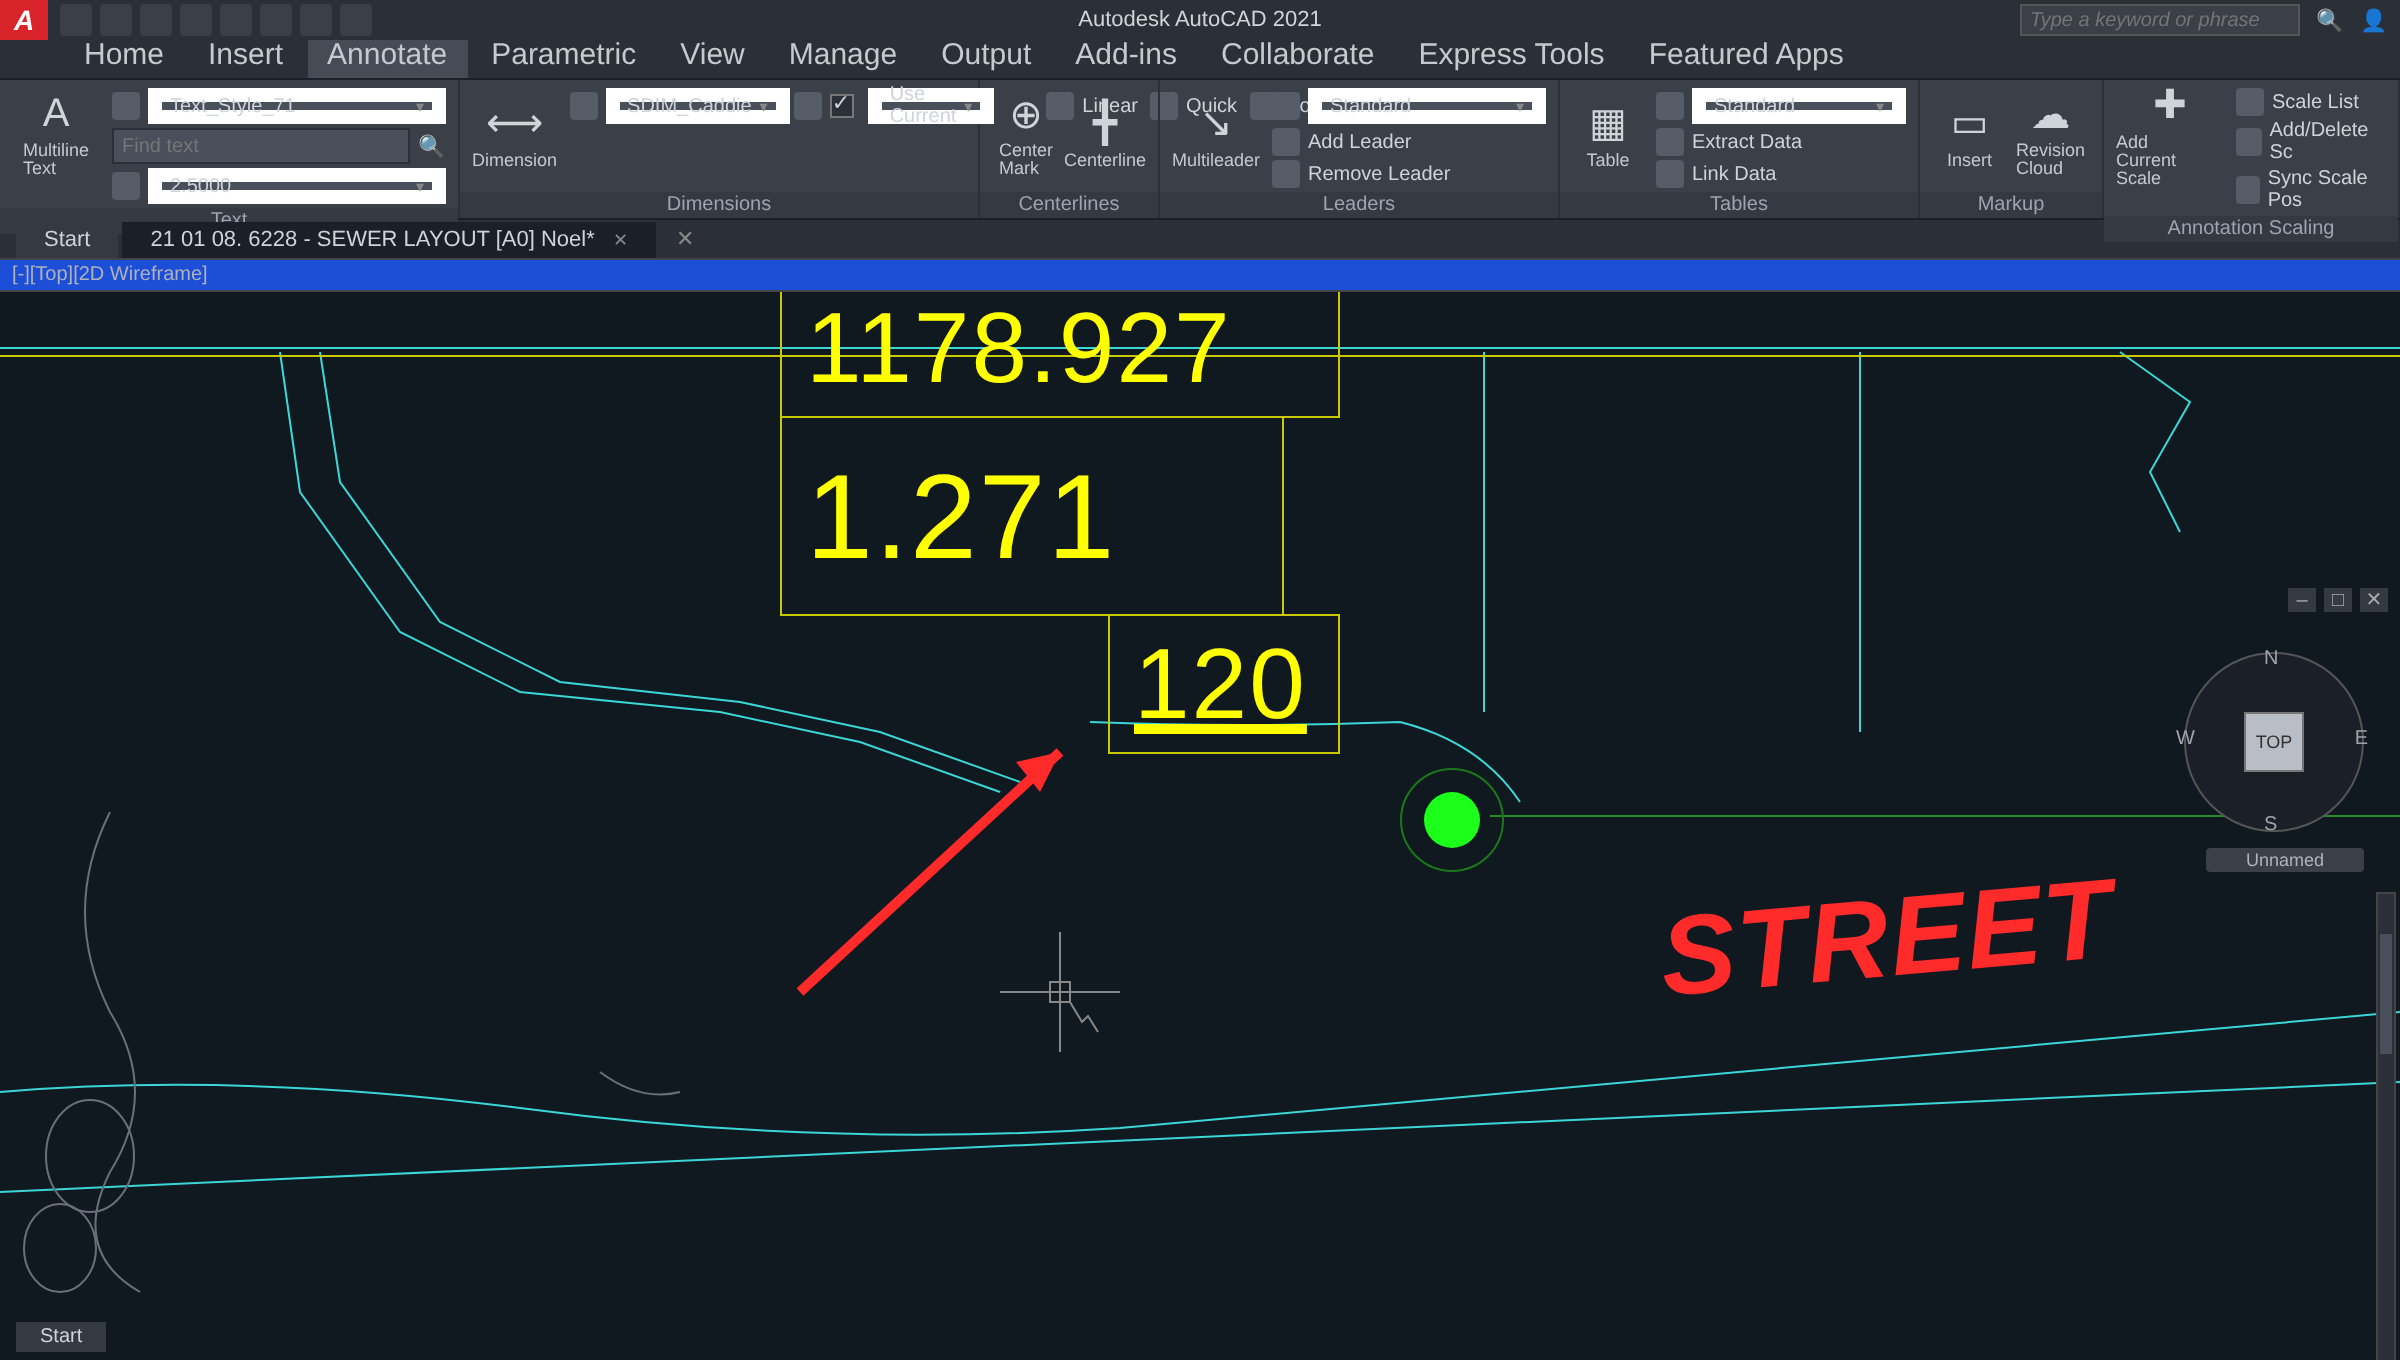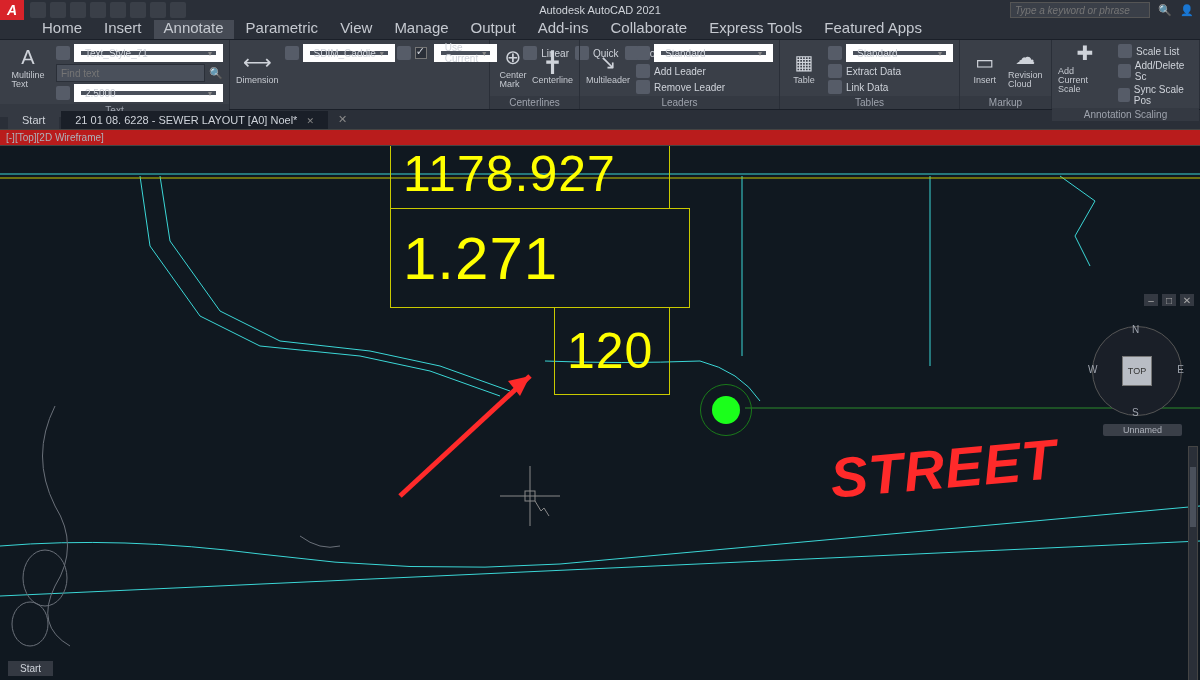--- a/index.html
+++ b/index.html
@@ -31,21 +31,21 @@
   .checkbox.checked::after { content:"✓"; position:absolute; top:-3px; left:0; color:#cfd3da; font-size:11px; }
   .mini-icon { width:14px; height:14px; background:#565c68; border-radius:2px; }
   .link-item { display:flex; align-items:center; gap:4px; font-size:10px; color:#cfd3da; }
   
   .doctabs { height: 20px; background: #2a2f38; display:flex; align-items:center; padding-left:8px; gap:2px; border-bottom:1px solid #444;}
   .doctab { padding: 3px 14px; font-size: 11px; background:#343942; color:#cfd3da; position:relative; }
   .doctab.active { background:#1a1f28; }
   .doctab .close { margin-left:6px; font-size:9px; color:#888; }
   .doctab-add { padding: 3px 8px; color:#888; }
   
-  .vp-label { height:16px; background:#b91c1c; font-size:10px; color:#aeb2bb; padding-left:6px; display:flex; align-items:center; border-bottom:1px solid #444;}
+  .vp-label { height:16px; background:#1d4ed8; font-size:10px; color:#aeb2bb; padding-left:6px; display:flex; align-items:center; border-bottom:1px solid #444;}
   
   .canvas { position: absolute; left:0; right:0; top: 146px; bottom:0; background: #101820; overflow:hidden; }
   .canvas svg { position:absolute; inset:0; width:100%; height:100%; }
   .dim-box { position:absolute; border:1px solid #c9c900; color:#ffff00; font-family: Arial, sans-serif; font-weight: 500; letter-spacing: 1px; display:flex; align-items:center; padding: 0 12px; }
   .street { position:absolute; color:#ff2a2a; font-size: 56px; font-weight:600; font-style: italic; letter-spacing:1px; transform: rotate(-5deg); }
   .green-pt { position:absolute; width:28px; height:28px; border-radius:50%; background:#1bff1b; box-shadow: 0 0 0 10px rgba(27,255,27,0.0); }
   .green-ring { position:absolute; border:1px solid #1a7a1a; border-radius:50%; }
   .win-ctrl { position:absolute; right:6px; top:148px; display:flex; gap:4px; }
   .win-ctrl span { width:14px; height:12px; background:#343942; color:#aaa; font-size:10px; display:flex; align-items:center; justify-content:center; }
   .viewcube { position:absolute; right:18px; top:180px; width:90px; height:90px; }
@@ -147,20 +147,21 @@
               <span class="mini-icon"></span>
               <span>Quick</span>
             </div>
           <div class="link-item">
               <span class="mini-icon"></span>
               <span>Continue</span>
             </div>
         </div>
       </div>
     </div>
+    <div class="panel-title arrow">Dimensions</div>
   </div>
 
   <div class="panel" style="width:90px">
     <div style="display:flex; gap:2px;">
       <div class="big-btn" style="width:40px">
         <div class="icon">⊕</div>
         <div class="lbl" style="white-space:pre-line">Center
 Mark</div>
       </div>
       <div class="big-btn" style="width:44px">
@@ -299,22 +300,22 @@
 
     <g stroke="#888" stroke-width="1">
       <line x1="500" y1="350" x2="560" y2="350"></line>
       <line x1="530" y1="320" x2="530" y2="380"></line>
       <rect x="525" y="345" width="10" height="10" fill="none"></rect>
       <path d="M535 355 l6 10 l3 -3 l5 8" fill="none"></path>
     </g>
   </svg>
 
   <div class="dim-box" style="left:390px; top:-7px; width:280px; height:70px; font-size:50px;">1178.927</div>
-  <div class="dim-box" style="left:390px; top:62px; width:300px; height:100px; font-size:60px;">1.271</div>
-  <div class="dim-box" style="left:554px; top:161px; width:116px; height:88px; font-size:50px;">120</div>
+  <div class="dim-box" style="left:390px; top:62px; width:252px; height:100px; font-size:60px;">1.271</div>
+  <div class="dim-box" style="left:554px; top:161px; width:116px; height:70px; font-size:50px;text-decoration:underline;">120</div>
 
   <svg class="redarrow" style="left:380px; top:200px; width:180px; height:160px;">
     <line x1="20" y1="150" x2="150" y2="30" stroke="#ff2a2a" stroke-width="5"></line>
     <polygon points="150,30 128,35 140,50" fill="#ff2a2a"></polygon>
   </svg>
 
   <div class="green-ring" style="left:700px; top:238px; width:52px; height:52px;"></div>
   <div class="green-pt" style="left:712px; top:250px;"></div>
 
   <div class="street" style="left:830px; top:290px;">STREET</div>

